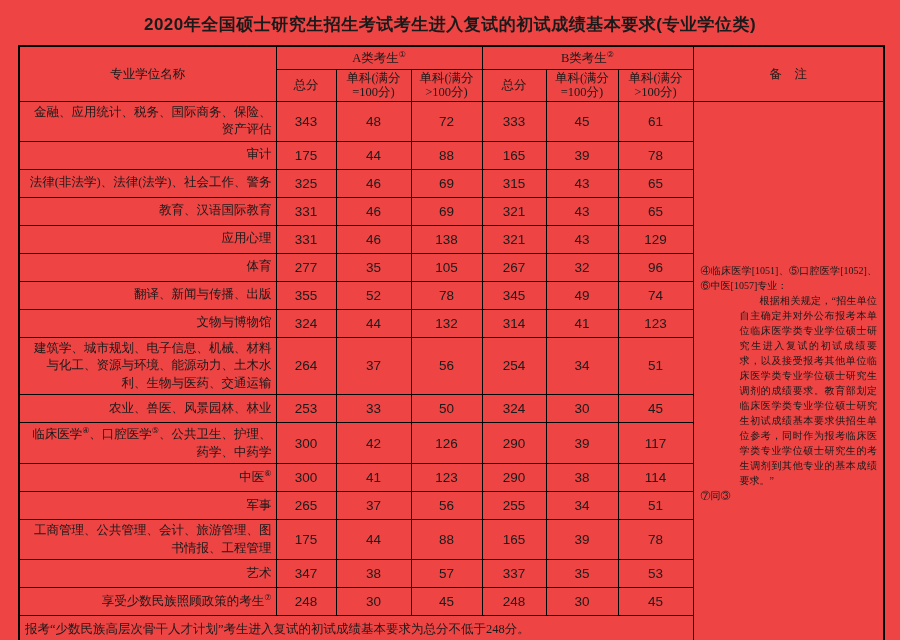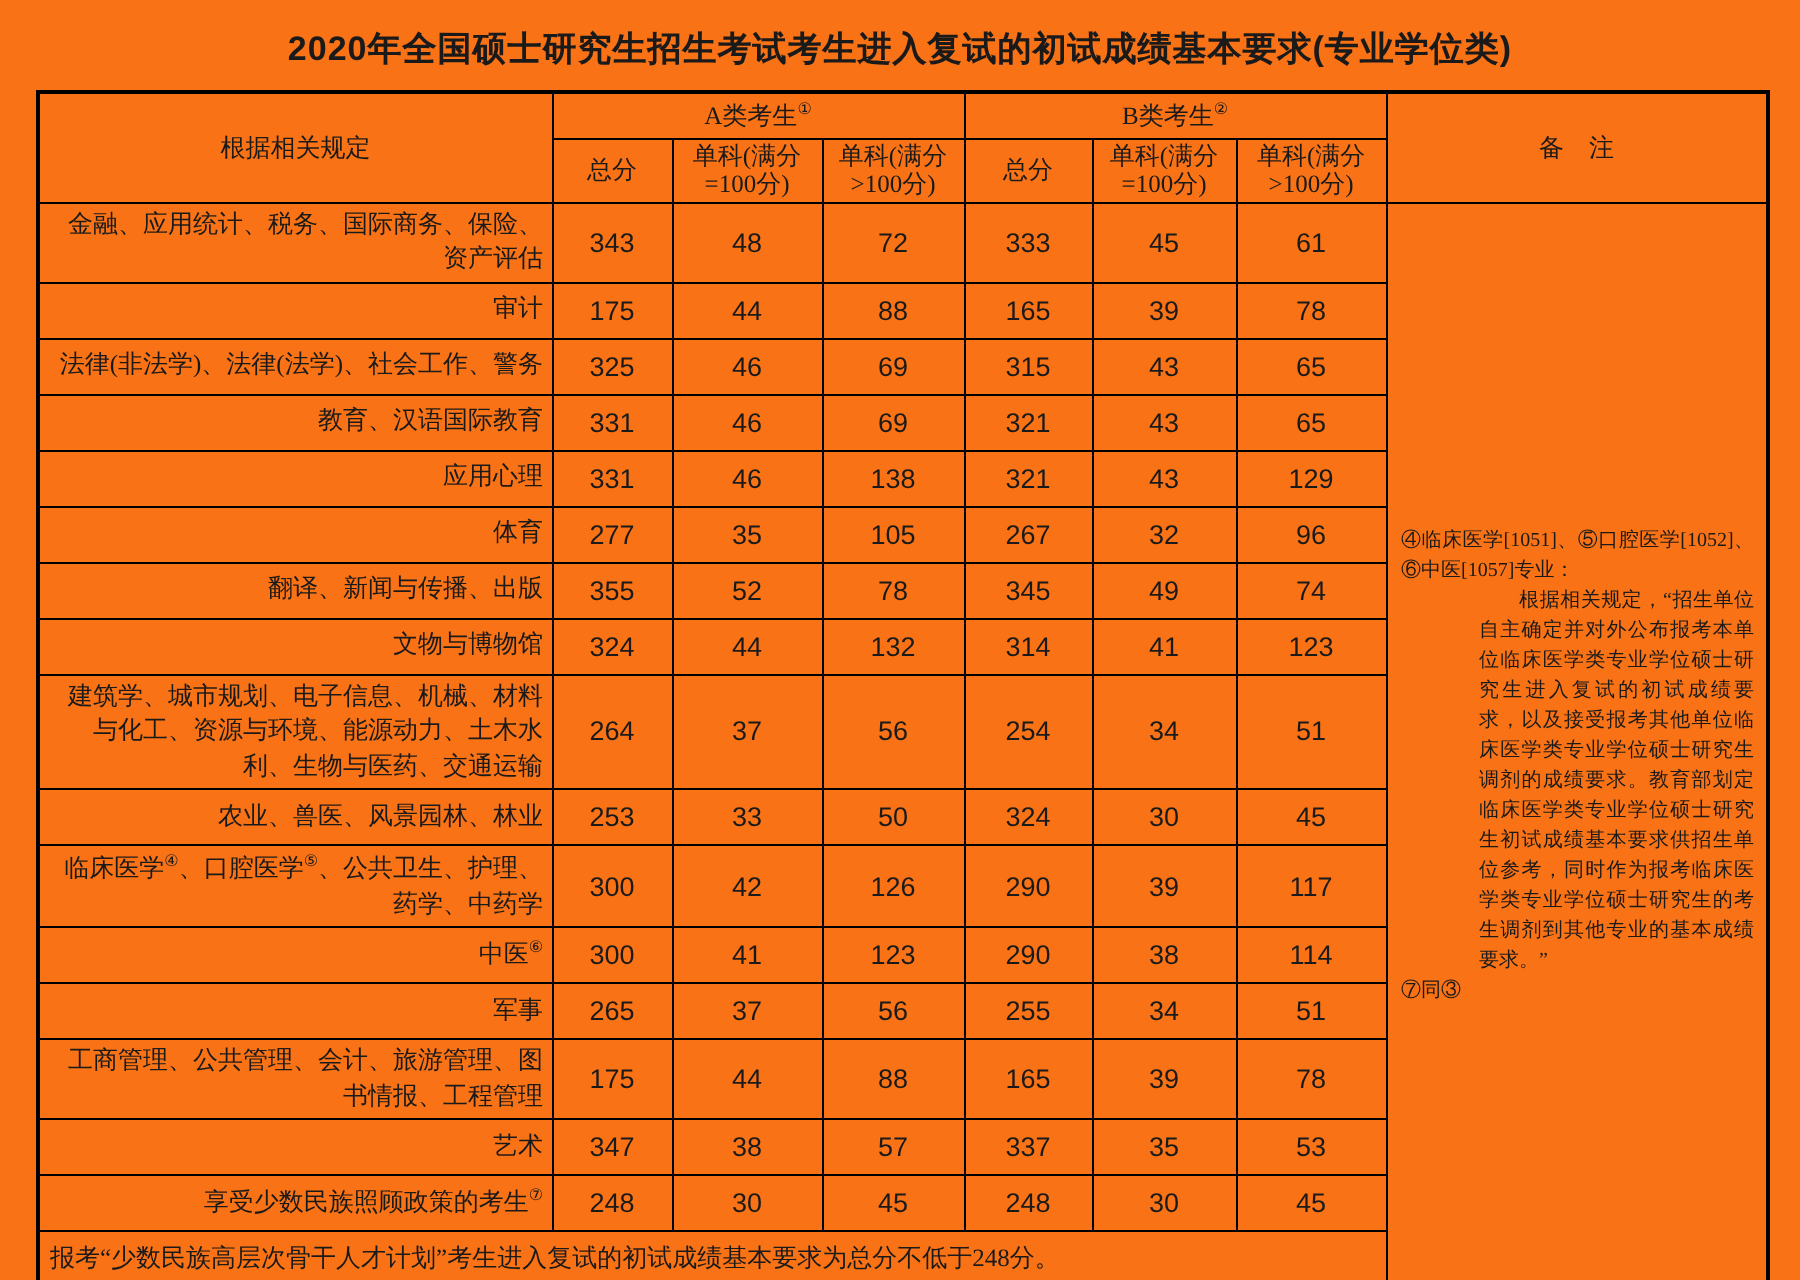--- a/index.html
+++ b/index.html
@@ -1,21 +1,21 @@
 <!DOCTYPE html>
 <html><head>
 <meta charset="utf-8">
 <style>
   * { margin: 0; padding: 0; box-sizing: border-box; }
   html, body { background: #ffffff; }
   .doc {
     position: relative;
     width: 900px;
     height: 640px;
-    background: #f97316;
+    background: #ef4444;
     color: #1a1a1a;
     font-family: "Liberation Serif", serif;
     overflow: hidden;
   }
   .title {
     position: absolute;
     top: 13px;
     left: 0;
     width: 900px;
     text-align: center;
@@ -84,21 +84,21 @@
         <col style="width:60px">
         <col style="width:75px">
         <col style="width:71px">
       <col style="width:64px">
         <col style="width:72px">
         <col style="width:75px">
         <col style="width:191px">
     </colgroup>
     <thead>
       <tr class="group-row">
-        <th class="h-center" rowspan="2">根据相关规定</th>
+        <th class="h-center" rowspan="2">专业学位名称</th>
         <th class="h-center" colspan="3">A类考生<sup>①</sup></th>
         <th class="h-center" colspan="3">B类考生<sup>②</sup></th>
         <th class="h-center" rowspan="2">备　注</th>
       </tr>
       <tr class="sub-row">
         <th class="h-center">总分</th>
         <th class="h-center">单科(满分=100分)</th>
         <th class="h-center">单科(满分&gt;100分)</th>
         <th class="h-center">总分</th>
         <th class="h-center">单科(满分=100分)</th>

